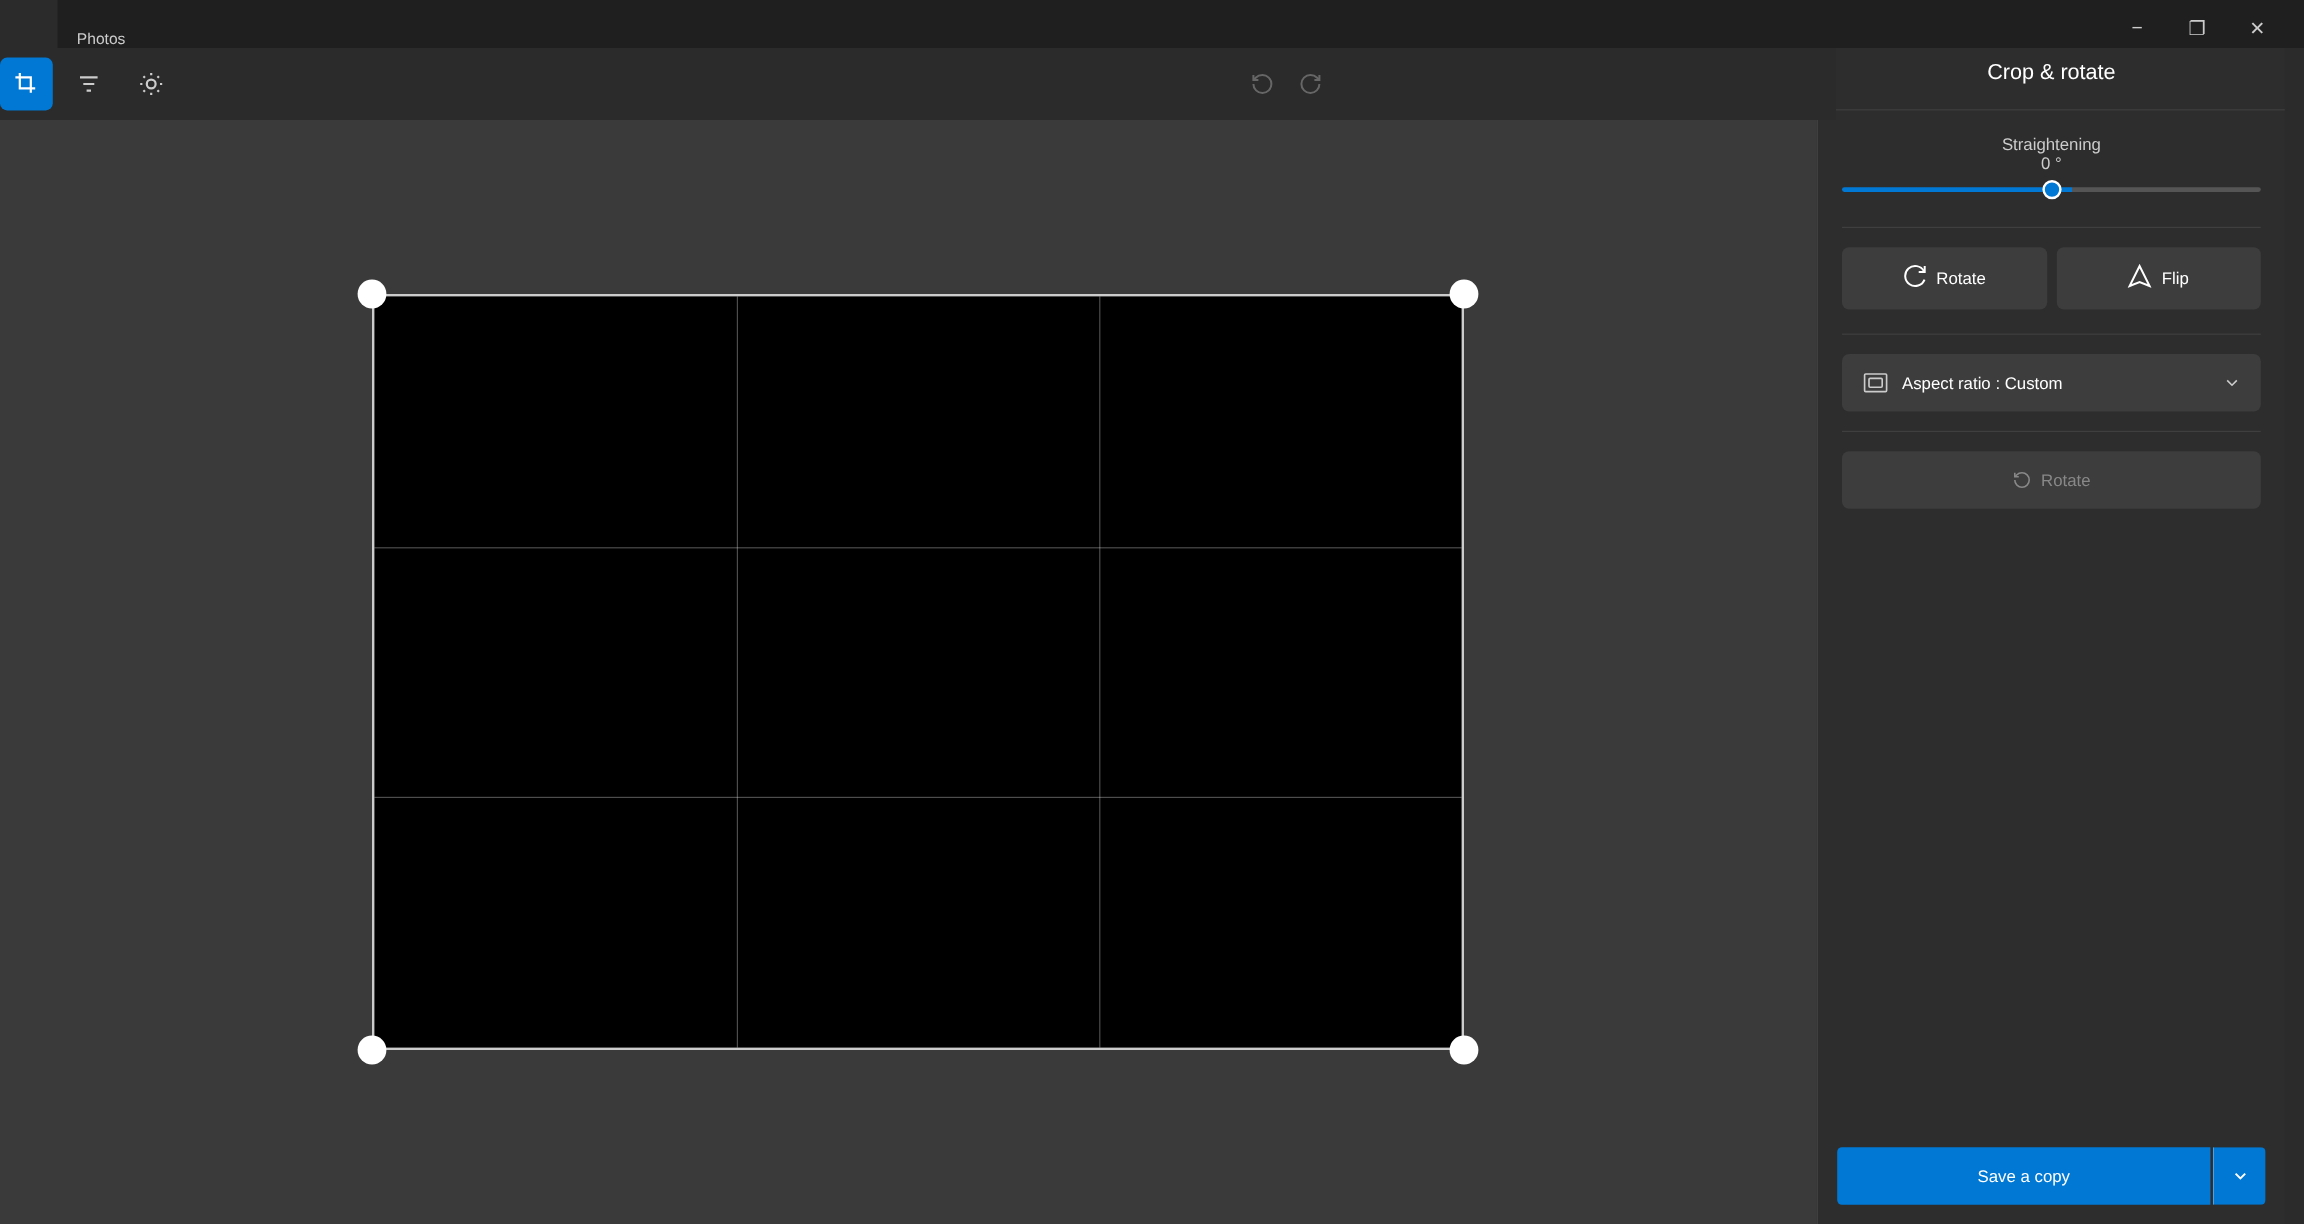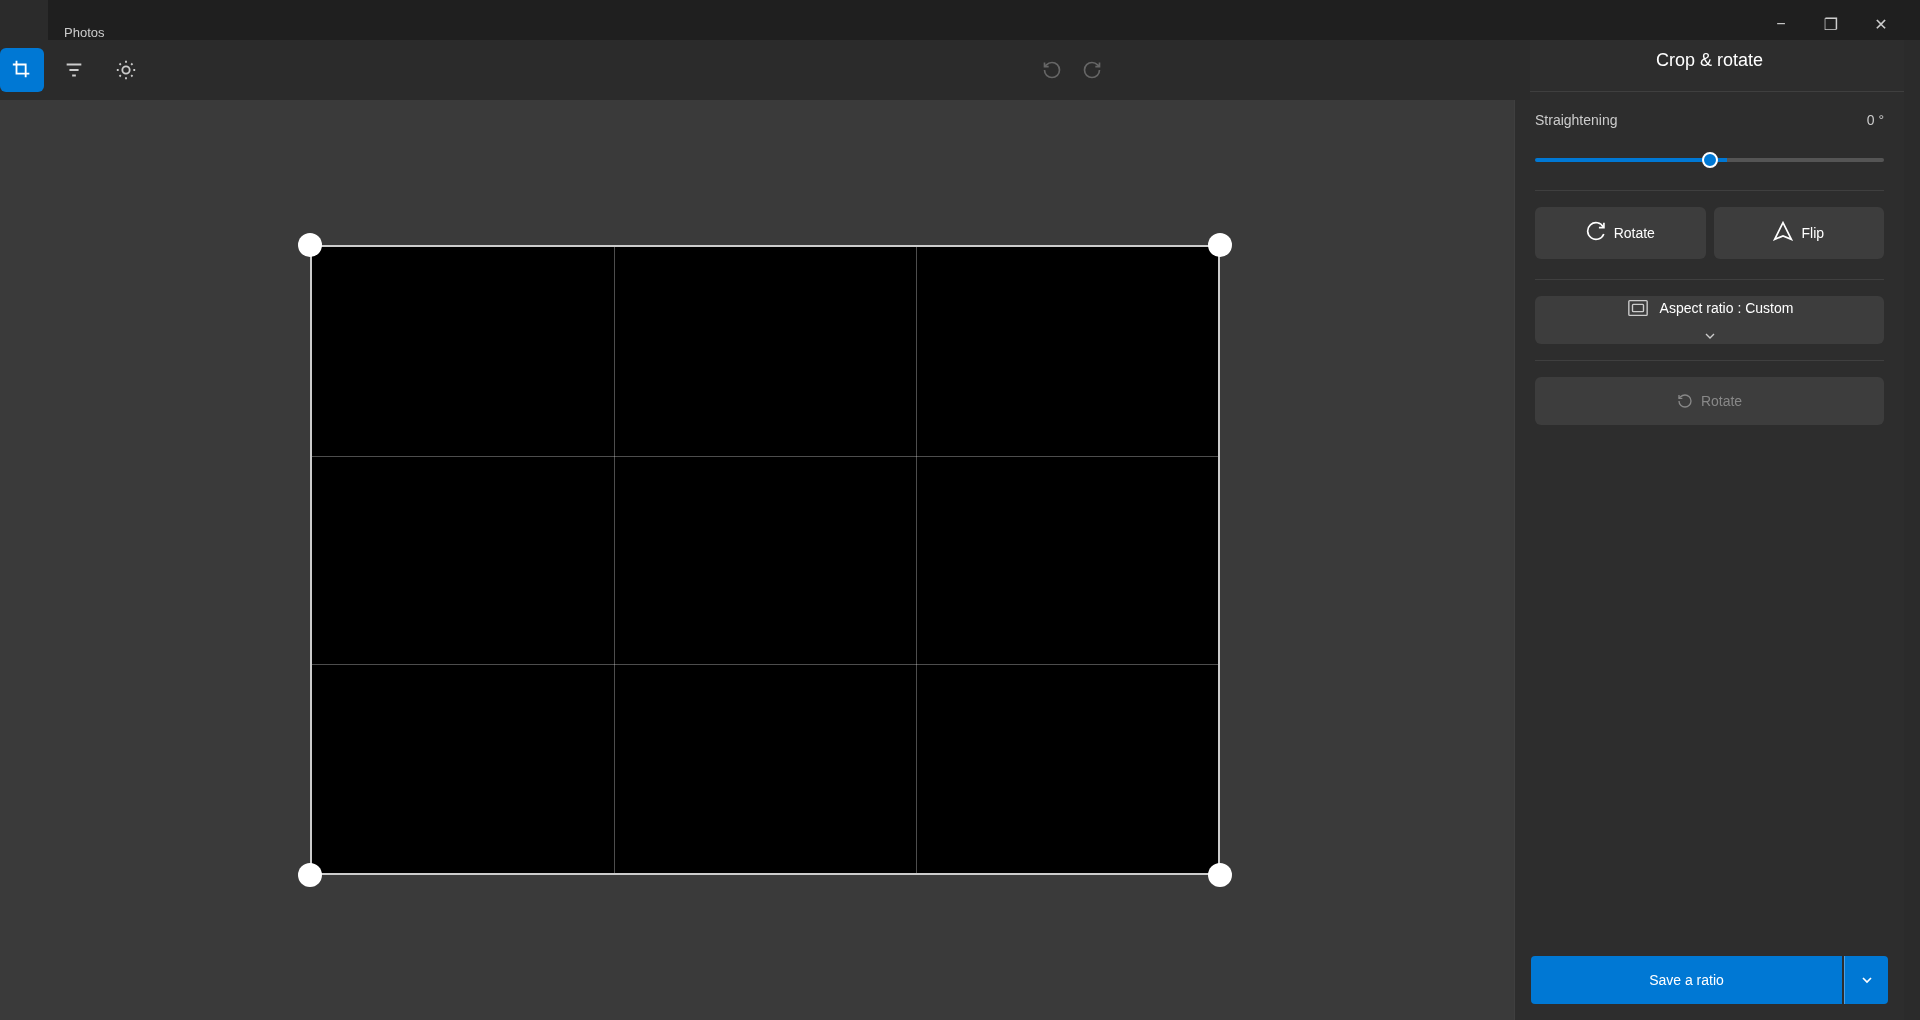--- a/index.html
+++ b/index.html
@@ -231,21 +231,22 @@
 
     
     .section {
       margin-bottom: 24px;
     }
 
     .section-header {
       display: flex;
       align-items: center;
       justify-content: space-between;
-      margin-bottom: 20px;
+      margin-bottom: 3px;
+      flex-direction: column;
     }
 
     .section-title {
       font-size: 14px;
       color: #cccccc;
     }
 
     .section-value {
       font-size: 14px;
       color: #cccccc;
@@ -310,21 +311,20 @@
       border: none;
       border-radius: 6px;
       color: #ffffff;
       font-size: 14px;
       cursor: pointer;
       display: flex;
       align-items: center;
       justify-content: space-between;
       padding: 0 16px;
       margin-bottom: 16px;
-      flex-direction: column;
     }
 
     .aspect-ratio-left {
       display: flex;
       align-items: center;
       gap: 10px;
     }
 
     
     .reset-btn {
@@ -620,20 +620,20 @@
       <svg width="16" height="16" viewBox="0 0 24 24" fill="none" stroke="#888888" stroke-width="2">
         <path d="M3 12a9 9 0 1 0 9-9 9.75 9.75 0 0 0-6.74 2.74L3 8"></path>
         <path d="M3 3v5h5"></path>
       </svg>
       <span>Rotate</span>
     </button>
 
   </div>
 
   <div class="save-area">
-    <button class="save-btn">Save a ratio</button>
+    <button class="save-btn">Save a copy</button>
     <button class="save-dropdown">
       <svg width="16" height="16" viewBox="0 0 24 24" fill="none" stroke="white" stroke-width="2.5">
         <path d="M6 9l6 6 6-6"></path>
       </svg>
     </button>
   </div>
 </div>
 
 </body></html>

